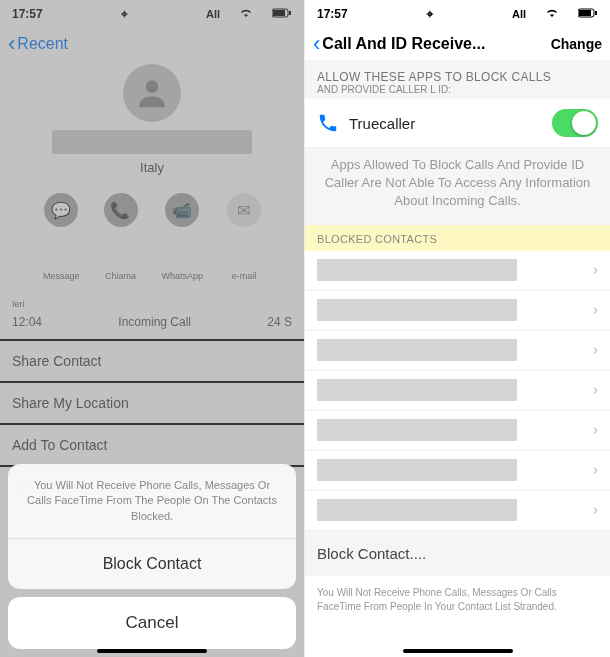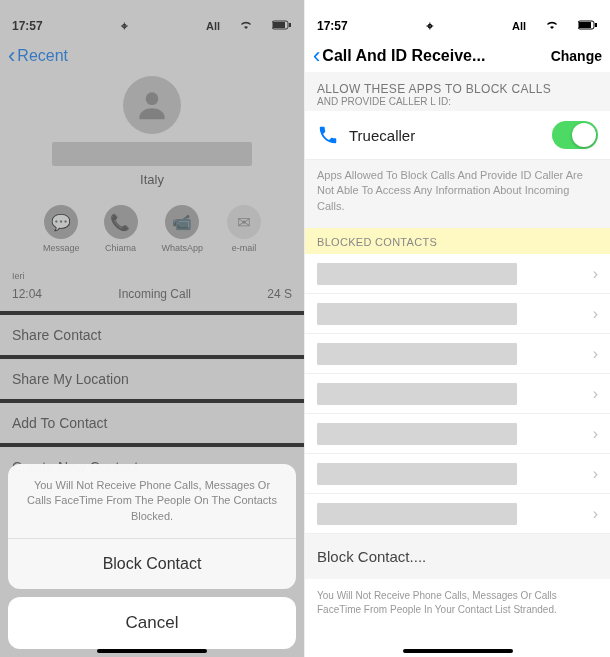--- a/index.html
+++ b/index.html
@@ -1,21 +1,21 @@
 <!DOCTYPE html>
 <html><head>
   <meta charset="utf-8">
   <style>
     * { margin: 0; padding: 0; box-sizing: border-box; font-family: -apple-system, Helvetica, Arial, sans-serif; }
     body { width: 610px; height: 657px; display: flex; background: #fff; }
     .phone { width: 305px; height: 657px; position: relative; background: #fff; overflow: hidden; }
     .phone-left { border-right: 1px solid #eee; }
     
     
-    .status-bar { height: 28px; display: flex; align-items: center; justify-content: space-between; padding: 0 12px; font-size: 12px; font-weight: 600; margin-top: 12px; }
+    .status-bar { height: 28px; display: flex; align-items: center; justify-content: space-between; padding: 0 12px; font-size: 12px; font-weight: 600; }
     .status-right { display: flex; align-items: center; gap: 19px; }
     .status-right span { font-size: 11px; }
     
     
     .dim-overlay { position: absolute; inset: 0; background: rgba(120,120,120,0.45); pointer-events: none; z-index: 5; }
     
     
     .nav { height: 32px; display: flex; align-items: center; padding: 0 8px; }
     .nav-back { color: #007aff; font-size: 16px; display: flex; align-items: center; }
     .nav-right { color: #007aff; font-size: 14px; margin-left: auto; }
@@ -25,29 +25,29 @@
     .contact-head { display: flex; flex-direction: column; align-items: center; padding: 4px 20px 10px; }
     .avatar { width: 58px; height: 58px; border-radius: 50%; background: #c9c9c9; display: flex; align-items: center; justify-content: center; margin-bottom: 8px; }
     .avatar svg { width: 38px; height: 38px; }
     .name-bar { width: 200px; height: 24px; background: #d0d0d0; border-radius: 2px; margin-bottom: 6px; }
     .country { font-size: 13px; color: #444; }
     
     
     .actions { display: flex; justify-content: center; gap: 24px; padding: 8px 0 14px; }
     .action { display: flex; flex-direction: column; align-items: center; gap: 4px; }
     .action-circle { width: 34px; height: 34px; border-radius: 50%; background: #a7a7a7; display: flex; align-items: center; justify-content: center; color: #fff; }
-    .action-label { font-size: 9px; color: #666; }
+    .action-label { font-size: 9px; color: #666; margin-top: 40px; }
     
     
     .info-section { padding: 4px 12px; }
     .info-label { font-size: 9px; color: #666; }
     .info-row { display: flex; justify-content: space-between; font-size: 12px; color: #555; padding: 6px 0; }
     
     
-    .list-row { padding: 12px 12px; border-top: 4px solid #000000; font-size: 14px; color: #444; }
+    .list-row { padding: 12px 12px; border-top: 2px solid #000000; font-size: 14px; color: #444; }
     .list-row:last-of-type { border-bottom: 1px solid #ddd; }
     
     
     .action-sheet { position: absolute; bottom: 8px; left: 8px; right: 8px; z-index: 10; }
     .sheet-card { background: rgba(248,248,248,0.98); border-radius: 12px; overflow: hidden; margin-bottom: 8px; }
     .sheet-msg { padding: 14px 16px; font-size: 11px; color: #888; text-align: center; line-height: 1.4; border-bottom: 1px solid #e0e0e0; }
     .sheet-btn { padding: 16px; text-align: center; font-size: 16px; color: #333; }
     .cancel-card { background: #fff; border-radius: 12px; padding: 16px; text-align: center; font-size: 17px; color: #333; font-weight: 500; }
     
     
@@ -58,21 +58,21 @@
     .section-title { font-size: 12px; color: #777; letter-spacing: 0.3px; }
     .section-sub { font-size: 10px; color: #888; }
     
     .app-row { display: flex; align-items: center; padding: 10px 12px; background: #fff; border-bottom: 1px solid #eee; }
     .app-icon { width: 22px; height: 22px; margin-right: 10px; color: #007aff; }
     .app-name { font-size: 15px; color: #222; flex: 1; }
     
     .toggle { width: 46px; height: 28px; background: #4cd964; border-radius: 14px; position: relative; }
     .toggle-knob { position: absolute; right: 2px; top: 2px; width: 24px; height: 24px; background: #fff; border-radius: 50%; box-shadow: 0 1px 3px rgba(0,0,0,0.3); }
     
-    .desc-text { padding: 8px 12px 14px; font-size: 11px; color: #999; line-height: 1.4; background: #f5f5f5; }
+    .desc-text { padding: 8px 12px 14px; font-size: 13px; color: #999; line-height: 1.4; background: #f5f5f5; text-align: center; }
     
     .blocked-header { padding: 8px 12px 6px; font-size: 11px; color: #888; background: #fef9c3; letter-spacing: 0.3px; }
     
     .blocked-list { background: #fff; }
     .blocked-row { display: flex; align-items: center; padding: 4px 12px; height: 40px; border-bottom: 1px solid #f0f0f0; }
     .blocked-bar { width: 200px; height: 22px; background: #d5d5d5; border-radius: 1px; }
     .row-chevron { margin-left: auto; color: #c0c0c0; font-size: 16px; }
     
     .block-contact-row { padding: 14px 12px; font-size: 15px; color: #444; background: #f5f5f5; }
     .footer-text { padding: 10px 12px; font-size: 10px; color: #999; line-height: 1.4; }

